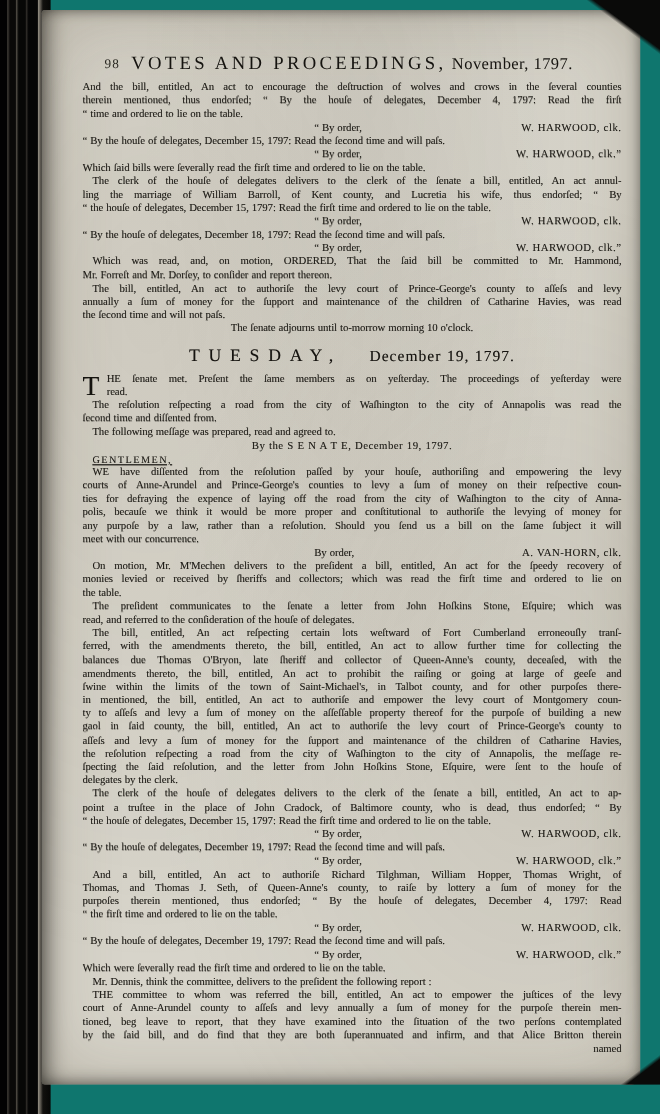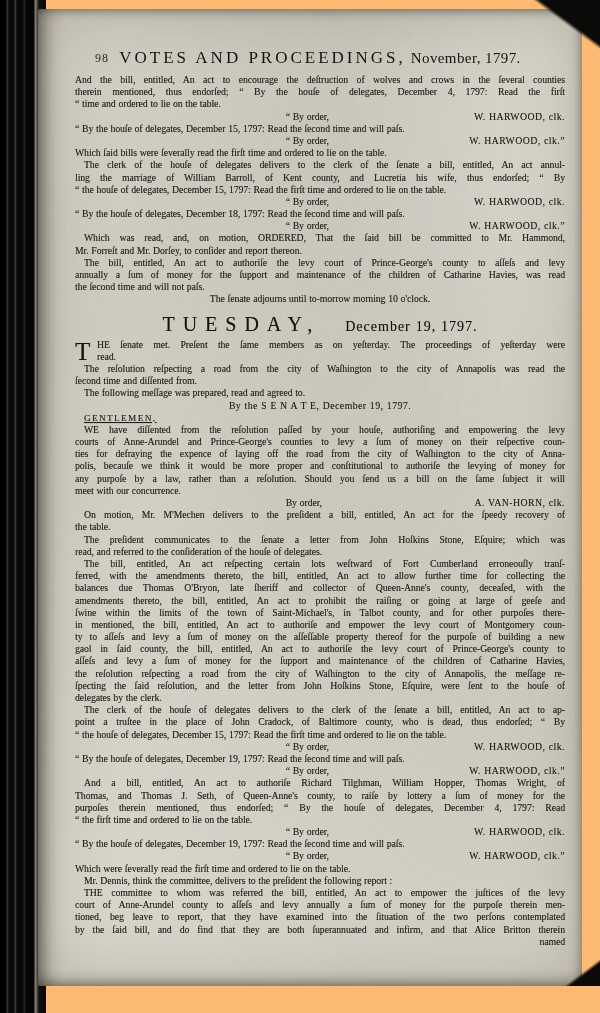--- a/index.html
+++ b/index.html
@@ -1,18 +1,18 @@
 <!DOCTYPE html>
 <html><head>
 <meta charset="utf-8">
 <style>
   html,body{margin:0;padding:0;background:#000;}
   .scan{
     position:relative;width:600px;height:1013px;overflow:hidden;
-    background:#fdba74;
+    background:#0f766e;
     font-family:"Liberation Serif","DejaVu Serif",serif;
   }
   .binding{
     position:absolute;left:0;top:0;bottom:0;width:46px;
     background:linear-gradient(90deg,
       #020202 0px,#020202 6px,#3d3a34 7px,#0a0908 9px,#0a0908 14px,
       #4a463f 15px,#070706 17px,#070706 23px,#2e2b27 24px,#050505 26px,
       #050505 34px,#8a857a 35px,#55514a 37px,#11100e 39px,#060605 46px);
   }
   .page{
@@ -54,21 +54,21 @@
   .l{white-space:nowrap;}
   .c{text-align:center;white-space:nowrap;}
   .r{text-align:right;white-space:nowrap;}
   .ind{text-indent:9px;}
   .order{display:flex;white-space:nowrap;}
   .ol{margin-left:43%;}
   .or{margin-left:auto;letter-spacing:.5px;text-align:center;}
   .sc{font-size:9.2px;letter-spacing:1.4px;text-decoration:underline;}
   .senate{letter-spacing:.5px;}
   .heading{text-align:center;color:#15130f;height:18px;line-height:18px;white-space:nowrap;}
-  .hc{font-size:20px;letter-spacing:8px;}
+  .hc{font-size:16px;letter-spacing:8px;}
   .hr{font-size:14px;letter-spacing:1px;margin-left:20px;}
   .dc-block{position:relative;}
   .dc{position:absolute;left:0;top:2px;font-size:25px;line-height:22px;color:#15130f;}
   .dcl{padding-left:22px;}
   .gap{width:100%;}
 </style>
 </head>
 <body>
 
 <div class="scan">
@@ -127,20 +127,21 @@
         <div class="tl j">courts of Anne-Arundel and Prince-George's counties to levy a ſum of money on their reſpective coun-</div>
         <div class="tl j">ties for defraying the expence of laying off the road from the city of Waſhington to the city of Anna-</div>
         <div class="tl j">polis, becauſe we think it would be more proper and conſtitutional to authoriſe the levying of money for</div>
         <div class="tl j">any purpoſe by a law, rather than a reſolution.  Should you ſend us a bill on the ſame ſubject it will</div>
         <div class="tl l">meet with our concurrence.</div>
         <div class="tl order">
           <span class="ol">By order,</span>
           <span class="or">A. VAN-HORN, clk.</span>
         </div>
         <div class="tl j ind">On motion, Mr. M'Mechen delivers to the preſident a bill, entitled, An act for the ſpeedy recovery of</div>
+        <div class="tl j">monies levied or received by ſheriffs and collectors; which was read the firſt time and ordered to lie on</div>
         <div class="tl l">the table.</div>
         <div class="tl j ind">The preſident communicates to the ſenate a letter from John Hoſkins Stone, Eſquire; which was</div>
         <div class="tl l">read, and referred to the conſideration of the houſe of delegates.</div>
         <div class="tl j ind">The bill, entitled, An act reſpecting certain lots weſtward of Fort Cumberland erroneouſly tranſ-</div>
         <div class="tl j">ferred, with the amendments thereto, the bill, entitled, An act to allow further time for collecting the</div>
         <div class="tl j">balances due Thomas O'Bryon, late ſheriff and collector of Queen-Anne's county, deceaſed, with the</div>
         <div class="tl j">amendments thereto, the bill, entitled, An act to prohibit the raiſing or going at large of geeſe and</div>
         <div class="tl j">ſwine within the limits of the town of Saint-Michael's, in Talbot county, and for other purpoſes there-</div>
         <div class="tl j">in mentioned, the bill, entitled, An act to authoriſe and empower the levy court of Montgomery coun-</div>
         <div class="tl j">ty to aſſeſs and levy a ſum of money on the aſſeſſable property thereof for the purpoſe of building a new</div>

